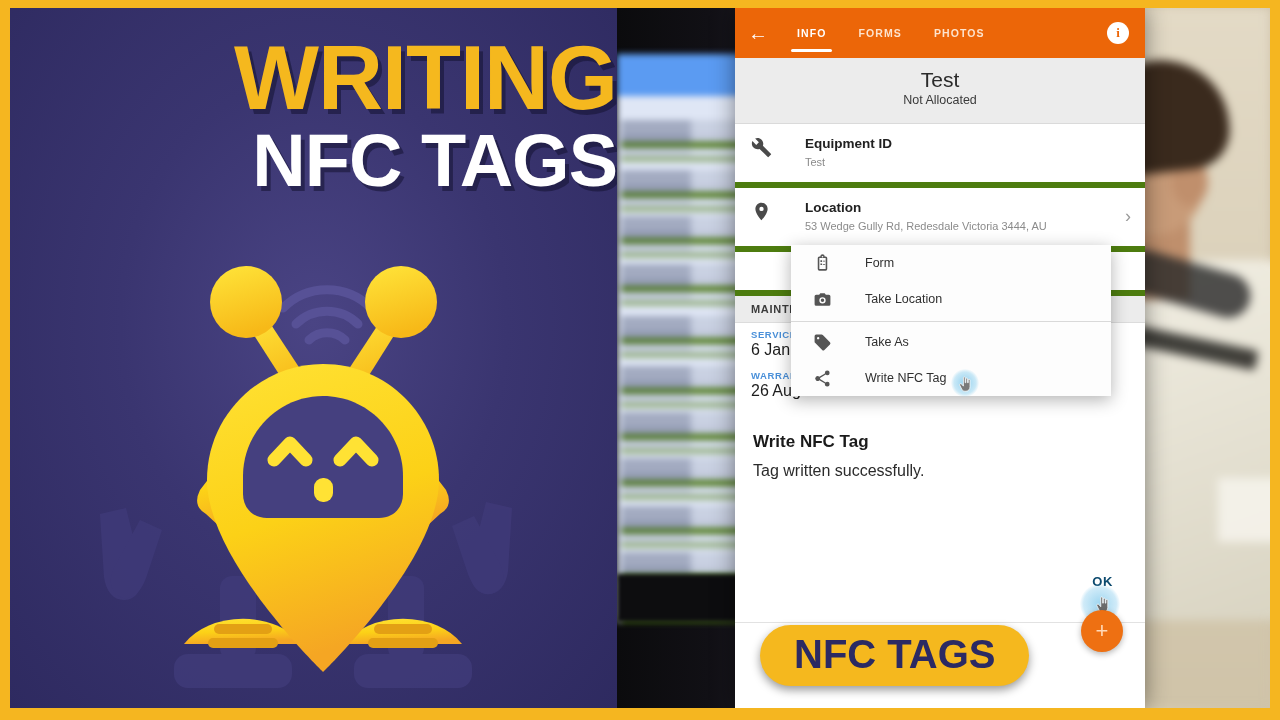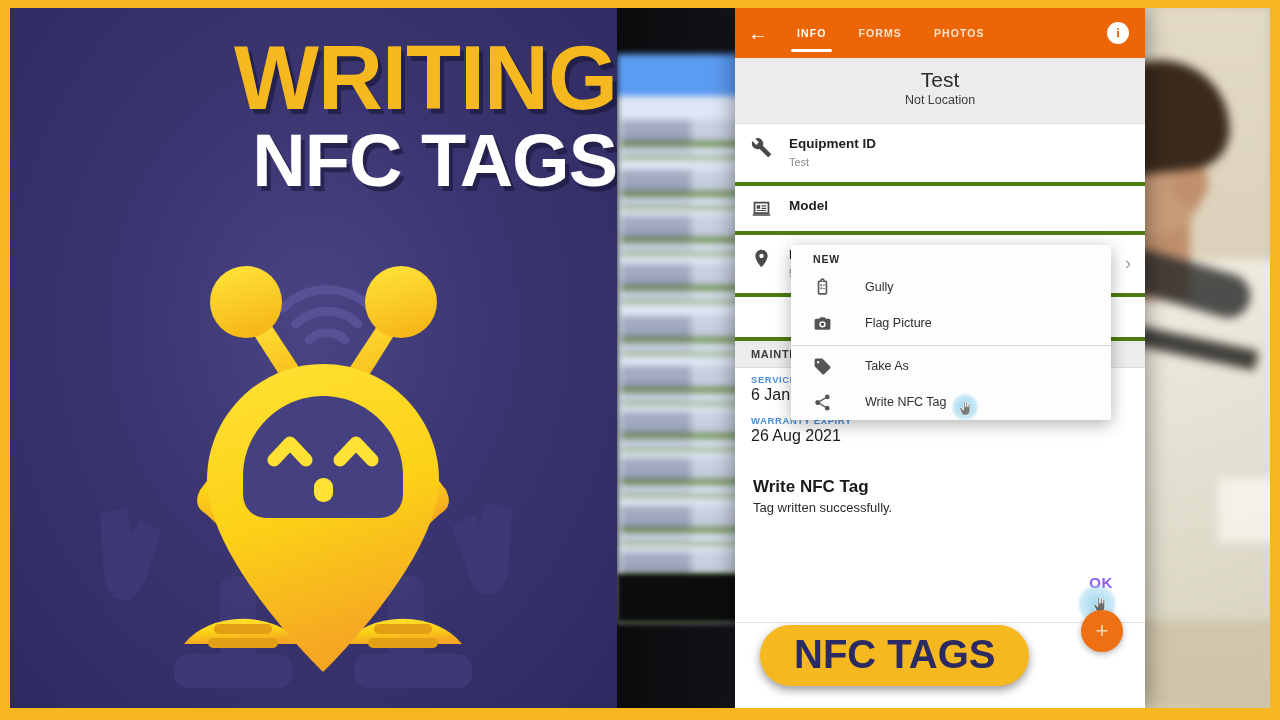--- a/index.html
+++ b/index.html
@@ -138,23 +138,23 @@
   
   #eq-header {
     background:#ececec; padding:10px 0 14px; text-align:center;
     border-bottom:1px solid #dadada;
   }
   #eq-name { font-size:21px; color:#2b2b2b; line-height:1.15; }
   .eq-sub { font-size:12.5px; color:#3a3a3a; line-height:1.35; }
 
   
   .row {
-    display:flex; align-items:flex-start; gap:0;
+    display:flex; align-items:flex-start; gap:16px;
     padding:11px 14px 11px 16px;
-    border-bottom:4px solid #4d7c0f; background:#fff;
+    border-bottom:6px solid #4d7c0f; background:#fff;
     position:relative;
   }
   .row .ico { width:38px; flex:0 0 38px; padding-top:2px; color:#4a4a4a; }
   .row .ico svg { display:block; width:21px; height:21px; fill:#4a4a4a; }
   .row .txt { flex:1; min-width:0; }
   .row .t1 { font-size:13.5px; font-weight:bold; color:#212121; line-height:1.4; }
   .row .t2 { font-size:11px; color:#8b8b8b; line-height:1.45; margin-top:1px; }
   .row .chev { color:#9a9a9a; font-size:18px; align-self:center; padding-left:6px; }
   .row.blank { height:44px; }
 
@@ -164,29 +164,29 @@
     font-size:11px; font-weight:bold; letter-spacing:.7px; color:#3c3c3c;
     border-bottom:1px solid #dcdcdc;
   }
   .mrow { padding:6px 0 4px 16px; background:#fff; }
   .mlabel { font-size:9.5px; font-weight:bold; letter-spacing:.6px; color:#4a90d9; }
   .mvalue { font-size:16px; color:#1d1d1d; line-height:1.3; }
 
   
   #nfc-dialog { padding:26px 16px 0 18px; background:#fff; }
   #nfc-title { font-size:17px; font-weight:bold; color:#1a1a1a; }
-  #nfc-msg { font-size:13px; color:#2b2b2b; margin-top:3px; }
+  #nfc-msg { font-size:16px; color:#2b2b2b; margin-top:10px; }
   #nfc-actions {
     position:absolute; left:0; right:0; top:562px; height:52px;
     display:flex; justify-content:flex-end; align-items:flex-start;
     padding-right:26px;
   }
   #ok-btn {
-    position:relative; font-size:15px; font-weight:bold; letter-spacing:.6px;
-    color:#8b5cf6; padding:4px 6px;
+    position:relative; font-size:13px; font-weight:bold; letter-spacing:.6px;
+    color:#0c4a6e; padding:4px 6px;
   }
   #ok-ripple {
     position:absolute; left:-6px; top:14px; width:40px; height:40px; border-radius:50%;
     background:radial-gradient(circle, rgba(125,200,235,.75) 0%, rgba(150,210,240,.45) 58%, rgba(170,215,240,0) 72%);
   }
   #ok-cursor { position:absolute; left:8px; top:26px; width:18px; height:18px; }
   #dialog-divider { position:absolute; left:0; right:0; top:614px; height:1px; background:#e2e2e2; }
 
   
   #fab {
@@ -287,46 +287,35 @@
         <div id="tabs">
           <div class="tab active">INFO</div>
           <div class="tab">FORMS</div>
           <div class="tab">PHOTOS</div>
         </div>
         <div id="info-badge">i</div>
       </div>
 
       <div id="eq-header">
         <div id="eq-name">Test</div>
-        <div class="eq-sub">Not Location</div>
+        <div class="eq-sub">Not Allocated</div>
       </div>
 
       <div class="row">
         <div class="ico">
           <svg viewBox="0 0 24 24">
               <path d="M22.7 19l-9.1-9.1c.9-2.3.4-5-1.5-6.9-2-2-5-2.4-7.4-1.3L9 6 6 9 1.6 4.7C.4 7.1.9 10.1 2.9 12.1c1.9 1.9 4.6 2.4 6.9 1.5l9.1 9.1c.4.4 1 .4 1.4 0l2.3-2.3c.5-.4.5-1.1.1-1.4z"></path>
             </svg>
         </div>
         <div class="txt">
           <div class="t1">Equipment ID</div>
           <div class="t2">Test</div>
         </div>
       </div>
 
-      <div class="row">
-        <div class="ico">
-          <svg viewBox="0 0 24 24">
-              <path d="M4 4h16v12H4z" fill="none" stroke="#4a4a4a" stroke-width="2"></path>
-              <path d="M6.5 7h4v4h-4zM12 7.2h5.5v1.3H12zM12 10h5.5v1.3H12zM6.5 12.6h11v1.2h-11zM2 17.4h20V19H2z"></path>
-            </svg>
-        </div>
-        <div class="txt">
-          <div class="t1">Model</div>
-        </div>
-      </div>
 
       <div class="row">
         <div class="ico">
           <svg viewBox="0 0 24 24">
               <path d="M12 2C8.1 2 5 5.1 5 9c0 5.3 7 13 7 13s7-7.7 7-13c0-3.9-3.1-7-7-7zm0 9.5A2.5 2.5 0 1 1 12 6.5a2.5 2.5 0 0 1 0 5z"></path>
             </svg>
         </div>
         <div class="txt">
           <div class="t1">Location</div>
           <div class="t2">53 Wedge Gully Rd, Redesdale Victoria 3444, AU</div>
@@ -363,39 +352,38 @@
           </span>
         </div>
       </div>
       <div id="dialog-divider"></div>
 
       <div id="fab">
         <span>+</span>
       </div>
 
       <div id="menu">
-        <div id="menu-head">NEW</div>
 
         <div class="mi">
           <div class="mico">
             <svg viewBox="0 0 24 24">
                 <path d="M16 3h-1.2a2.8 2.8 0 0 0-5.6 0H8a2 2 0 0 0-2 2v14a2 2 0 0 0 2 2h8a2 2 0 0 0 2-2V5a2 2 0 0 0-2-2zm-4-.6a1 1 0 1 1 0 2 1 1 0 0 1 0-2zM8 5h8v14H8z"></path>
                 <path d="M9.4 8h2v2h-2zM12.4 8.5h3v1h-3zM9.4 12h2v2h-2zM12.4 12.5h3v1h-3z"></path>
               </svg>
           </div>
-          <div class="mlabel2">Gully</div>
+          <div class="mlabel2">Form</div>
         </div>
 
         <div class="mi">
           <div class="mico">
             <svg viewBox="0 0 24 24">
                 <path d="M9.2 4l-1.4 2H4a2 2 0 0 0-2 2v10a2 2 0 0 0 2 2h16a2 2 0 0 0 2-2V8a2 2 0 0 0-2-2h-3.8l-1.4-2zM12 9a4 4 0 1 1 0 8 4 4 0 0 1 0-8zm0 1.8a2.2 2.2 0 1 0 0 4.4 2.2 2.2 0 0 0 0-4.4z"></path>
               </svg>
           </div>
-          <div class="mlabel2">Flag Picture</div>
+          <div class="mlabel2">Take Location</div>
         </div>
 
         <div id="menu-sep"></div>
 
 
         <div class="mi">
           <div class="mico">
             <svg viewBox="0 0 24 24">
                 <path d="M21.4 11.6l-9-9A2 2 0 0 0 11 2H4a2 2 0 0 0-2 2v7c0 .6.2 1.1.6 1.4l9 9a2 2 0 0 0 2.8 0l7-7a2 2 0 0 0 0-2.8zM6.5 8A1.5 1.5 0 1 1 6.5 5a1.5 1.5 0 0 1 0 3z"></path>
               </svg>

